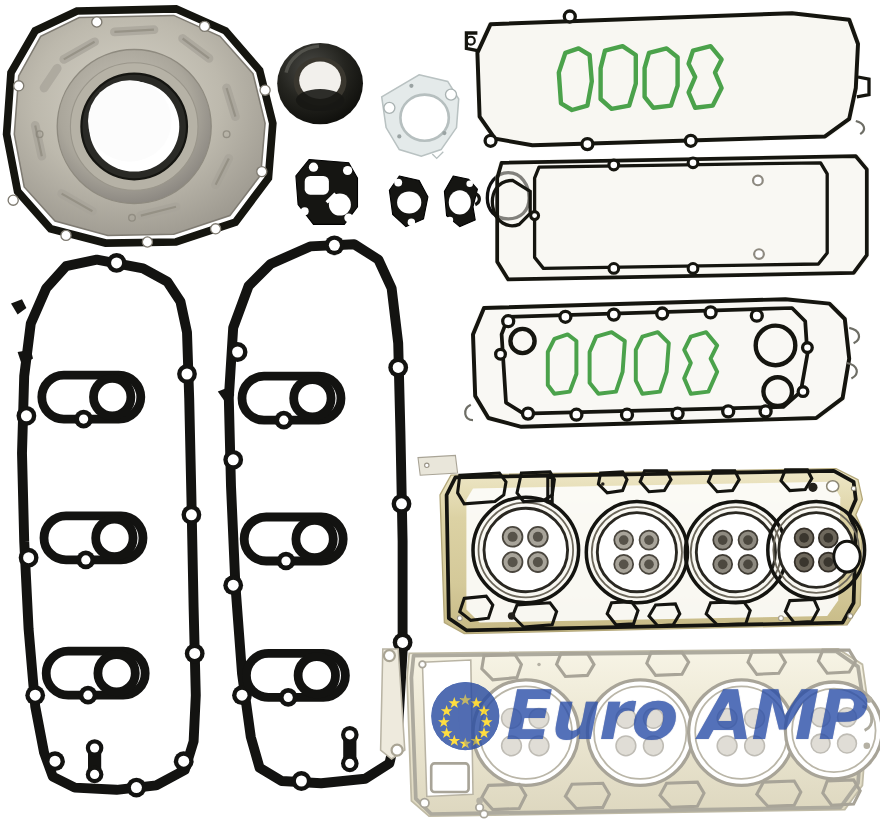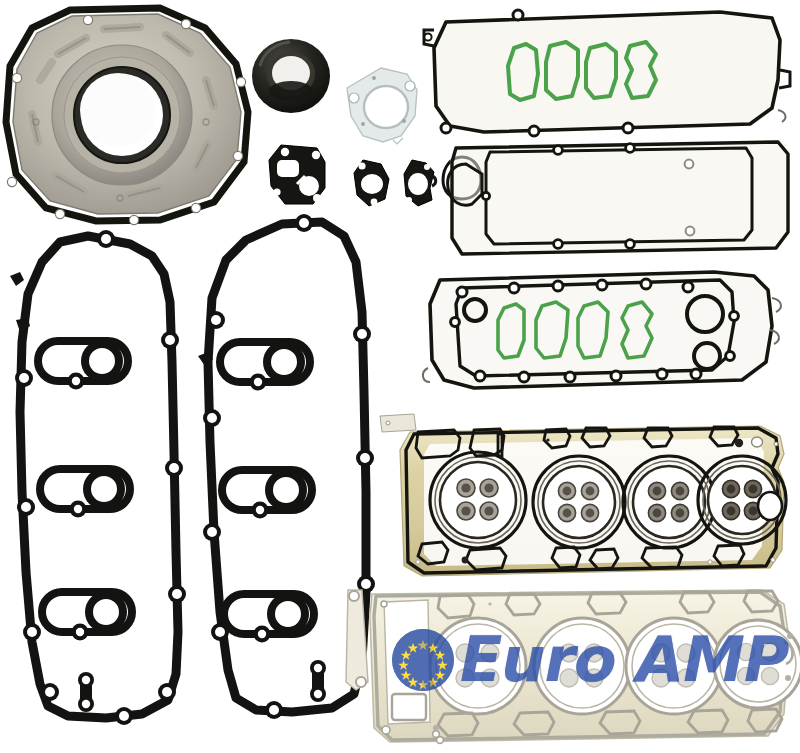--- a/index.html
+++ b/index.html
@@ -28,21 +28,21 @@
     overflow: visible;
   }
   
   #watermark {
     position: absolute;
     left: 392px;
     top: 620px;
     width: 390px;
     height: 80px;
     display: flex;
-    align-items: center;
+    align-items: flex-start;
     pointer-events: none;
   }
   #eu-flag {
     width: 62px;
     height: 62px;
     flex: 0 0 62px;
     border-radius: 50%;
     background: #2b4ea2;
     opacity: 0.82;
     position: relative;

